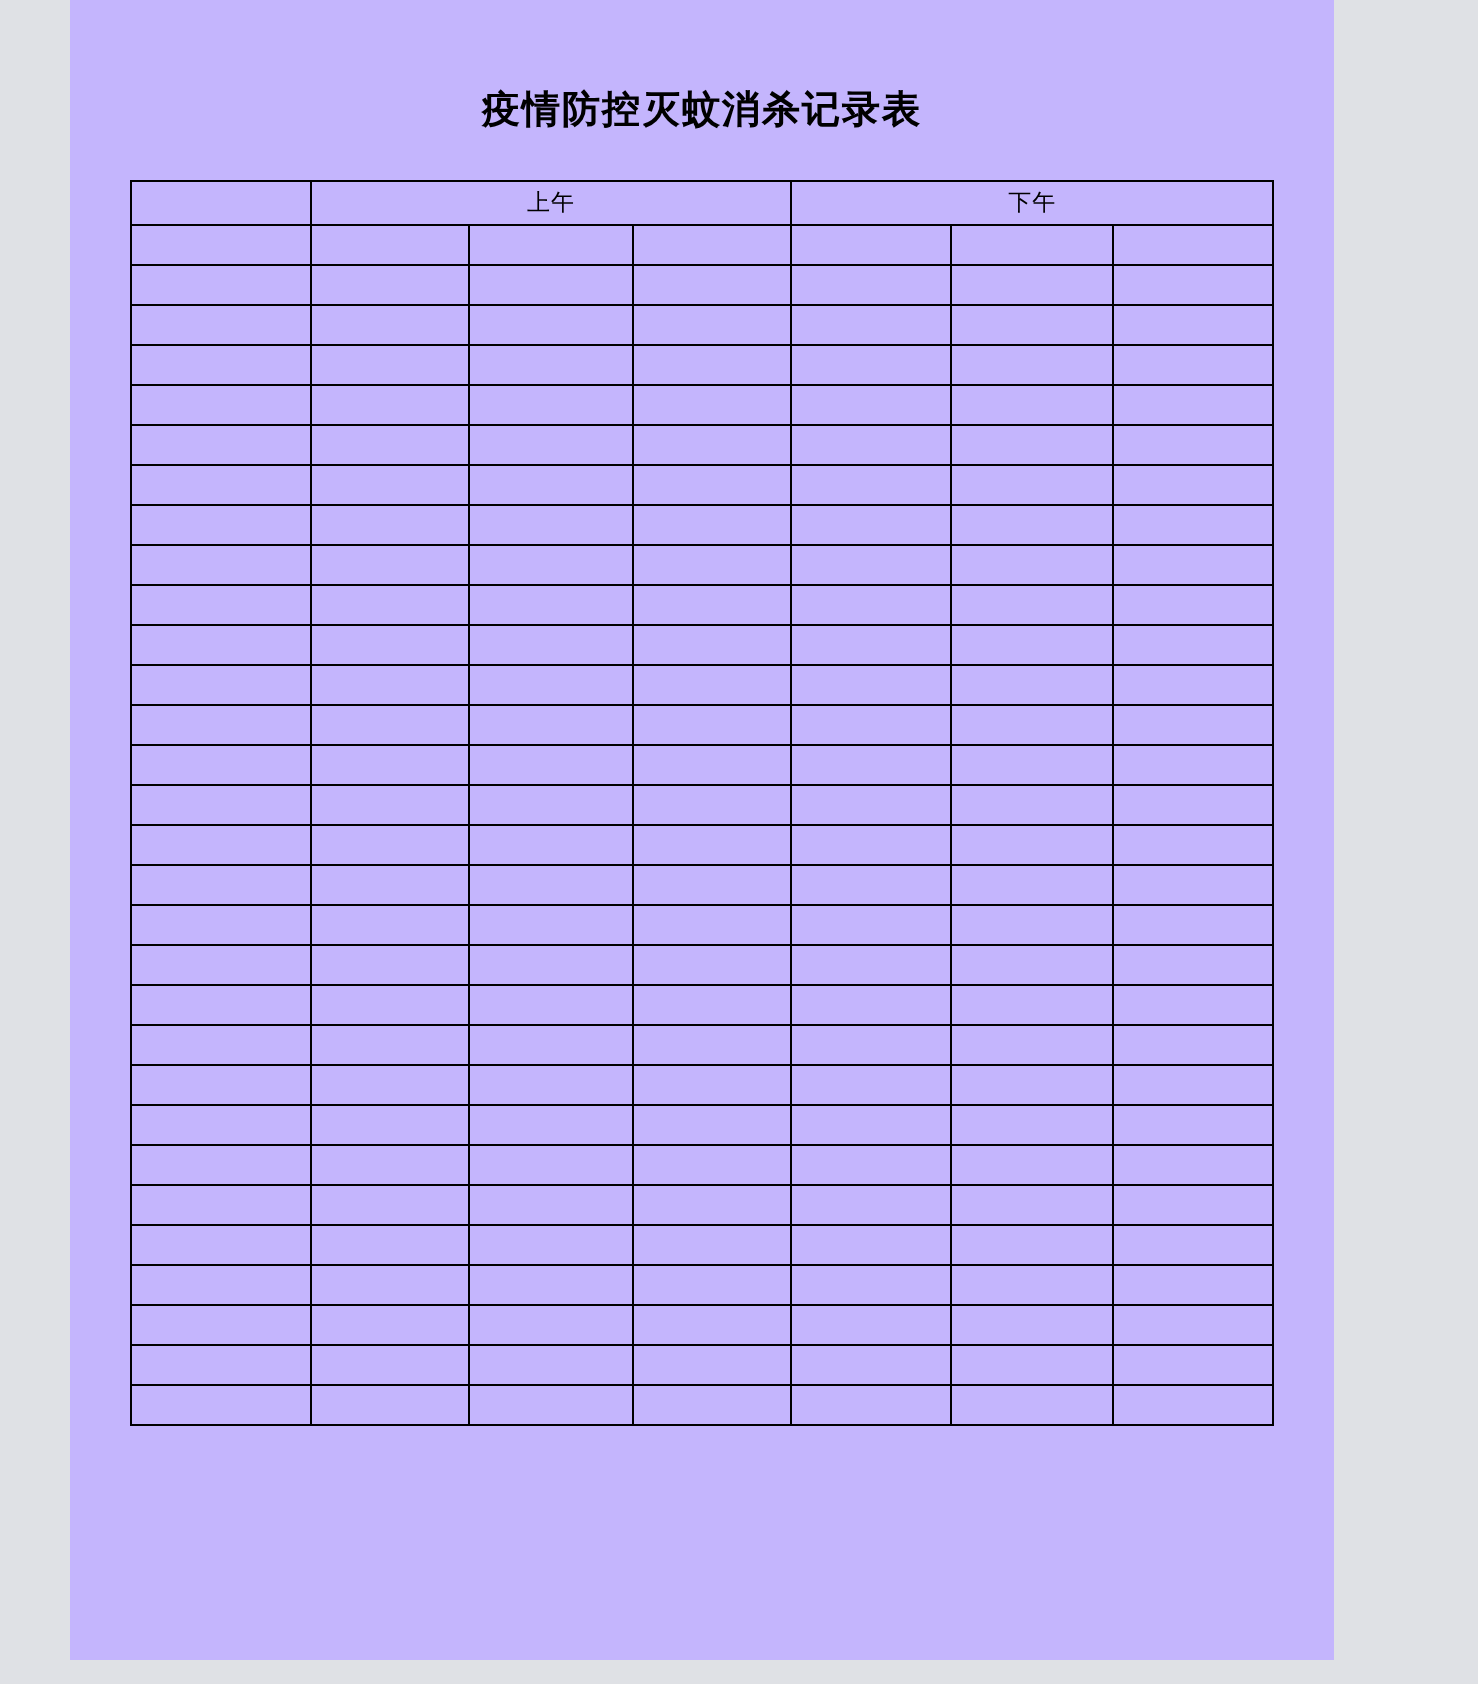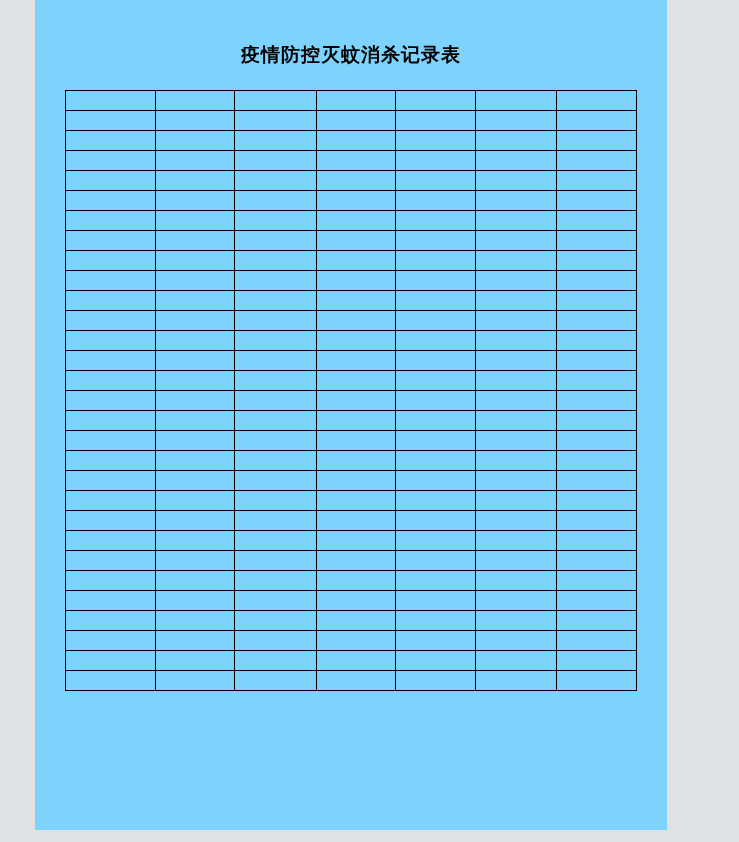--- a/index.html
+++ b/index.html
@@ -12,21 +12,21 @@
     background: #dfe1e5;
     font-family: "Liberation Sans", sans-serif;
     overflow: hidden;
   }
   #page-sheet {
     position: absolute;
     left: 35px;
     top: 0;
     width: 632px;
     height: 830px;
-    background: #7dd3fc;
+    background: #c4b5fd;
   }
   #doc-title {
     text-align: center;
     font-size: 19px;
     font-weight: bold;
     color: #000000;
     letter-spacing: 1px;
     margin-top: 42px;
     font-family: "DejaVu Sans", "Liberation Sans", sans-serif;
   }
@@ -66,20 +66,25 @@
     <colgroup>
       <col class="col-date">
       <col class="col-time">
       <col class="col-way">
       <col class="col-staff">
       <col class="col-time">
       <col class="col-way">
       <col class="col-staff">
     </colgroup>
     <tbody id="table-body">
+      <tr>
+        <td class="hdr"></td>
+        <td class="hdr" colspan="3">上午</td>
+        <td class="hdr" colspan="3">下午</td>
+      </tr>
     <tr>
           <td></td>
           <td></td>
           <td></td>
           <td></td>
           <td></td>
           <td></td>
           <td></td>
         </tr>
         <tr>

